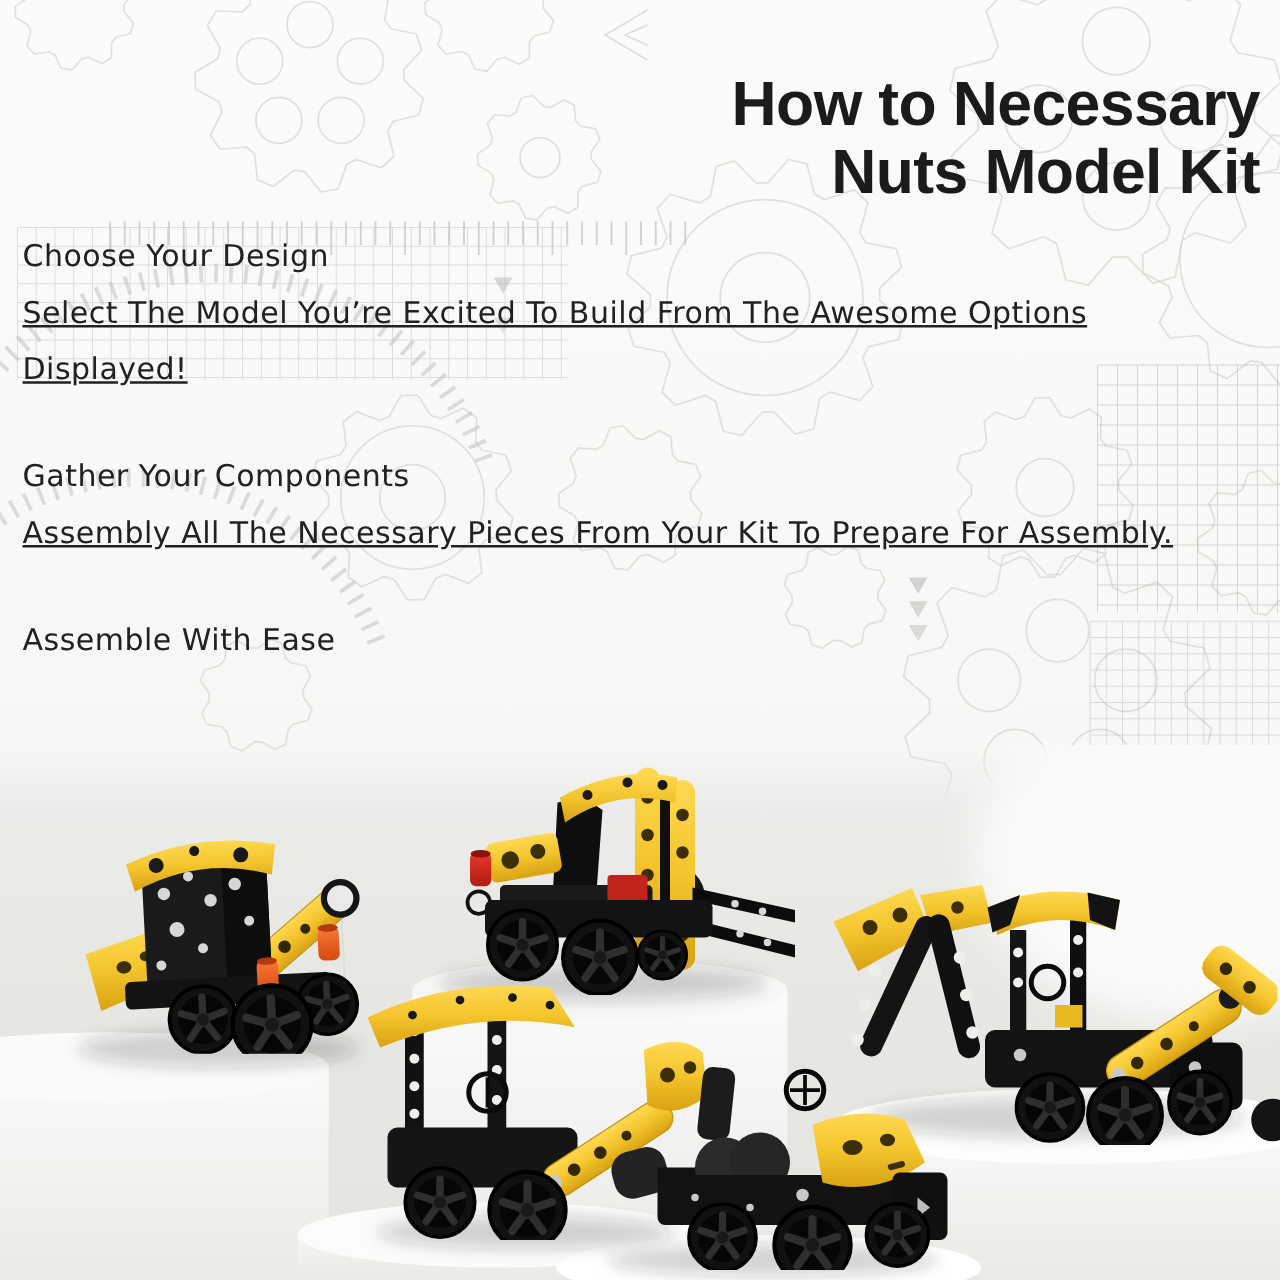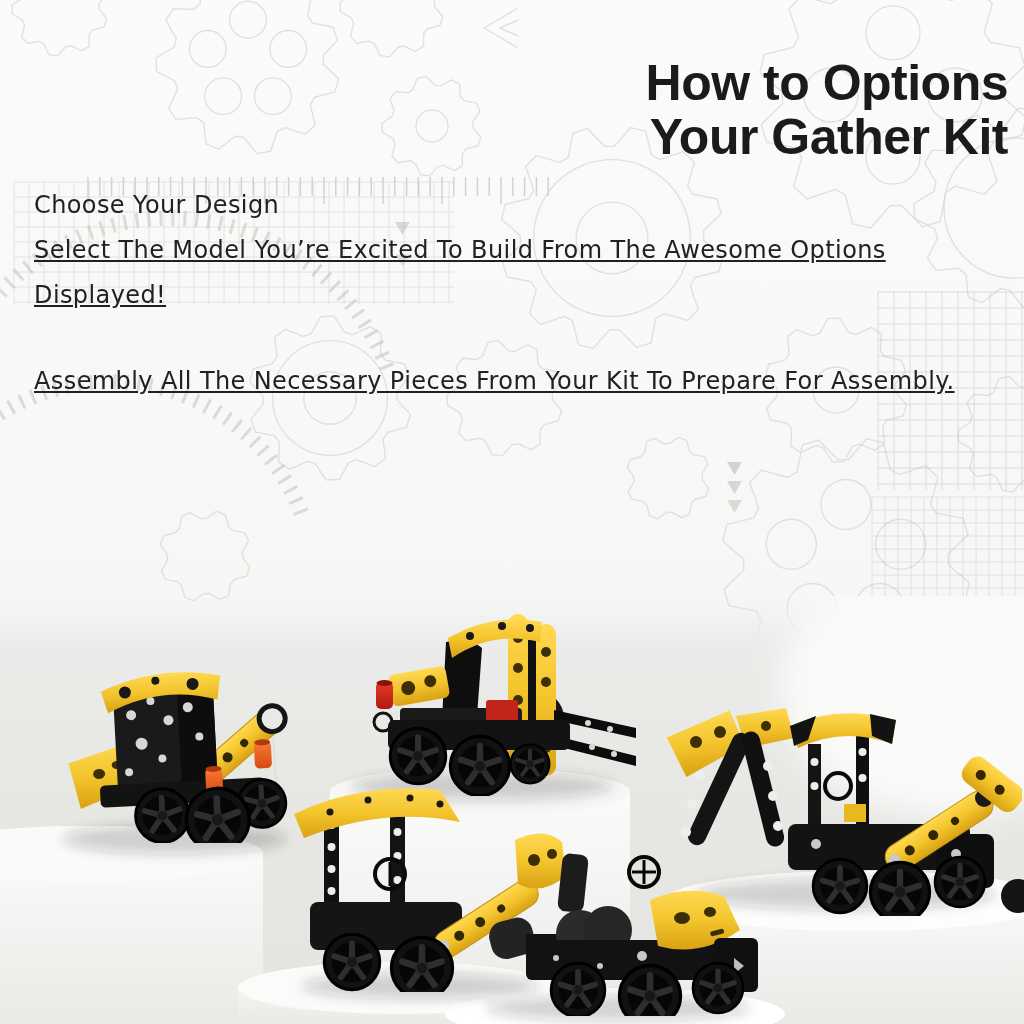--- a/index.html
+++ b/index.html
@@ -19,21 +19,21 @@
   .vehicle { position:absolute; z-index:3; }
   .page-title {
     position:absolute; top:56px; right:16px; z-index:4;
     text-align:right;
     font-family:"Liberation Sans", sans-serif;
     font-weight:800; font-size:50px; line-height:54px;
     letter-spacing:-0.5px; color:#1b1b1b;
   }
   .page-title span { display:block; }
   .step {
-    position:absolute; left:34px; width:990px; z-index:4;
+    position:absolute; left:18px; width:990px; z-index:4;
     font-size:24px; line-height:45px; letter-spacing:0.4px; color:#212121;
   }
   .step h2 { font-size:24px; font-weight:400; margin:0; }
   .step .step-body { white-space:pre-line;text-decoration:underline; }
 </style>
 </head>
 <body>
 
 <svg width="0" height="0" style="position:absolute">
   <defs>
@@ -283,33 +283,35 @@
       <path d="M727,481 l15,0 l-7.5,13 Z" opacity="0.5"></path>
       <path d="M727,500 l15,0 l-7.5,13 Z" opacity="0.45"></path>
     </g>
     <g opacity="0.8" fill="none" stroke="#d8d8d6" stroke-width="1.4" stroke-linejoin="round">
       <path d="M518,8 L484,28 L518,48"></path>
       <path d="M518,20 L500,28 L518,36"></path>
     </g>
   </svg>
 
 <h1 class="page-title">
-  <span>How to Options</span>
-  <span>Your Gather Kit</span>
+  <span>How to Necessary</span>
+  <span>Nuts Model Kit</span>
 </h1>
 
 <section class="step" style="top:183px">
   <h2>Choose Your Design</h2>
   <p class="step-body">Select The Model You’re Excited To Build From The Awesome Options
 Displayed!</p>
 </section>
 <section class="step" style="top:359px">
+  <h2>Gather Your Components</h2>
   <p class="step-body">Assembly All The Necessary Pieces From Your Kit To Prepare For Assembly.</p>
 </section>
 <section class="step" style="top:490px">
+  <h2>Assemble With Ease</h2>
 </section>
 
 <div class="photo">
   <svg width="1024" height="428" viewBox="0 0 1024 428">
     <defs>
       <filter id="blurS" x="-60%" y="-60%" width="220%" height="220%">
           <feGaussianBlur stdDeviation="6"></feGaussianBlur>
         </filter>
       <filter id="blurL" x="-60%" y="-60%" width="220%" height="220%">
           <feGaussianBlur stdDeviation="16"></feGaussianBlur>

